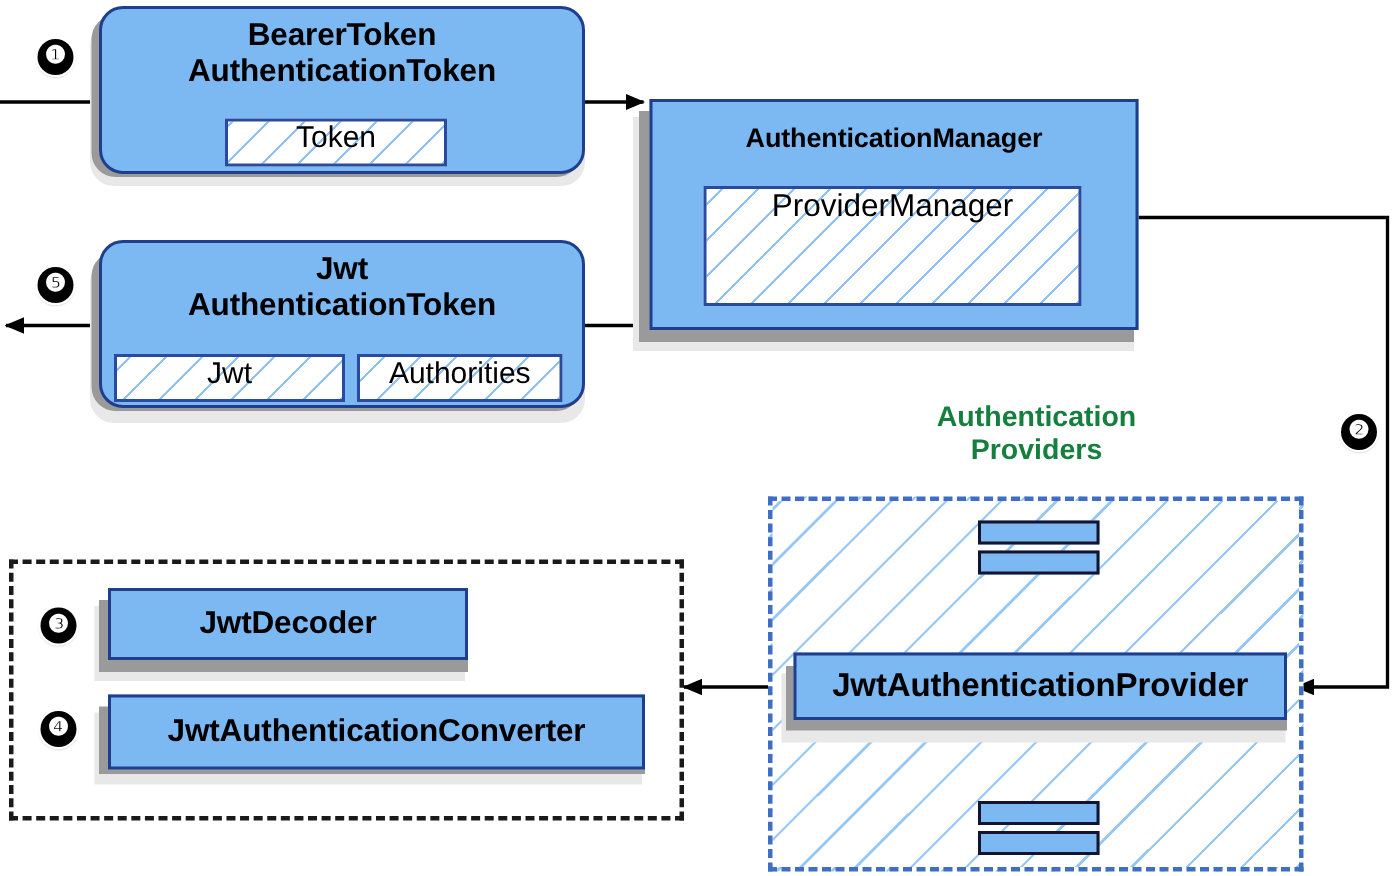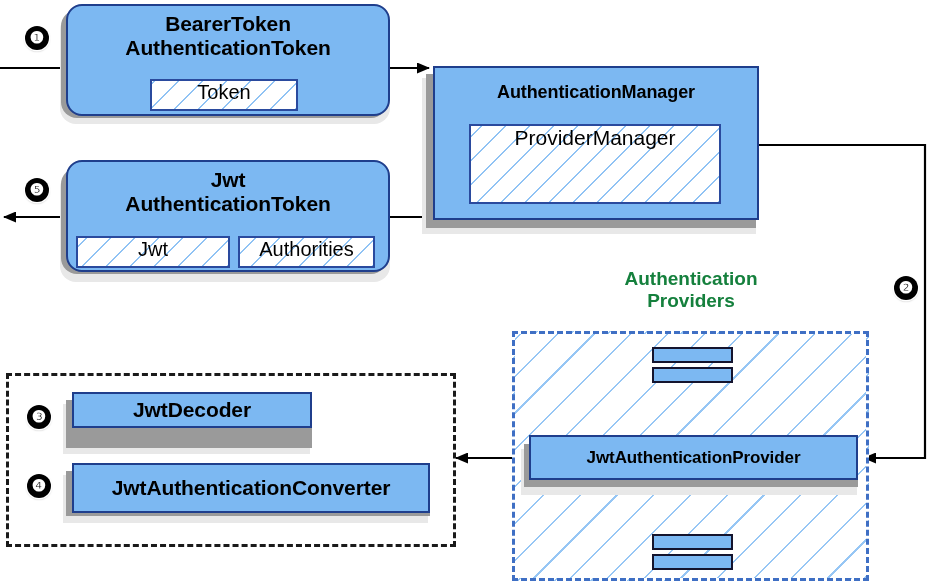--- a/index.html
+++ b/index.html
@@ -231,28 +231,28 @@
 
   <div class="bar" style="left:652px; top:347px; width:81px; height:16px;"></div>
   <div class="bar" style="left:652px; top:367px; width:81px; height:16px;"></div>
 
   <div class="bar" style="left:652px; top:534px; width:81px; height:16px;"></div>
   <div class="bar" style="left:652px; top:554px; width:81px; height:16px;"></div>
 
   <div class="shadow-outer" style="left:521px; top:449px; width:336px; height:46px;"></div>
   <div class="shadow-inner" style="left:524px; top:444px; width:334px; height:43px;"></div>
   <div class="node" style="left:529px; top:435px; width:329px; height:45px; justify-content:center;">
-    <div class="node-title" style="font-size:17px;">JwtAuthenticationProvider</div>
+    <div class="node-title" style="font-size:22px;">JwtAuthenticationProvider</div>
   </div>
 
   <div class="dashed-black" style="left:6px; top:373px; width:450px; height:174px;"></div>
 
   <div class="shadow-outer" style="left:63px; top:404px; width:247px; height:50px;"></div>
   <div class="shadow-inner" style="left:66px; top:400px; width:246px; height:48px;"></div>
-  <div class="node" style="left:72px; top:392px; width:240px; height:36px; justify-content:center;">
+  <div class="node" style="left:72px; top:392px; width:240px; height:48px; justify-content:center;">
     <div class="node-title" style="font-size:21px;">JwtDecoder</div>
   </div>
   <div class="marker" style="left:27px; top:405px;">❸</div>
 
   <div class="shadow-outer" style="left:63px; top:475px; width:365px; height:48px;"></div>
   <div class="shadow-inner" style="left:66px; top:471px; width:364px; height:45px;"></div>
   <div class="node" style="left:72px; top:463px; width:358px; height:50px; justify-content:center;">
     <div class="node-title" style="font-size:21px;">JwtAuthenticationConverter</div>
   </div>
   <div class="marker" style="left:27px; top:474px;">❹</div>

